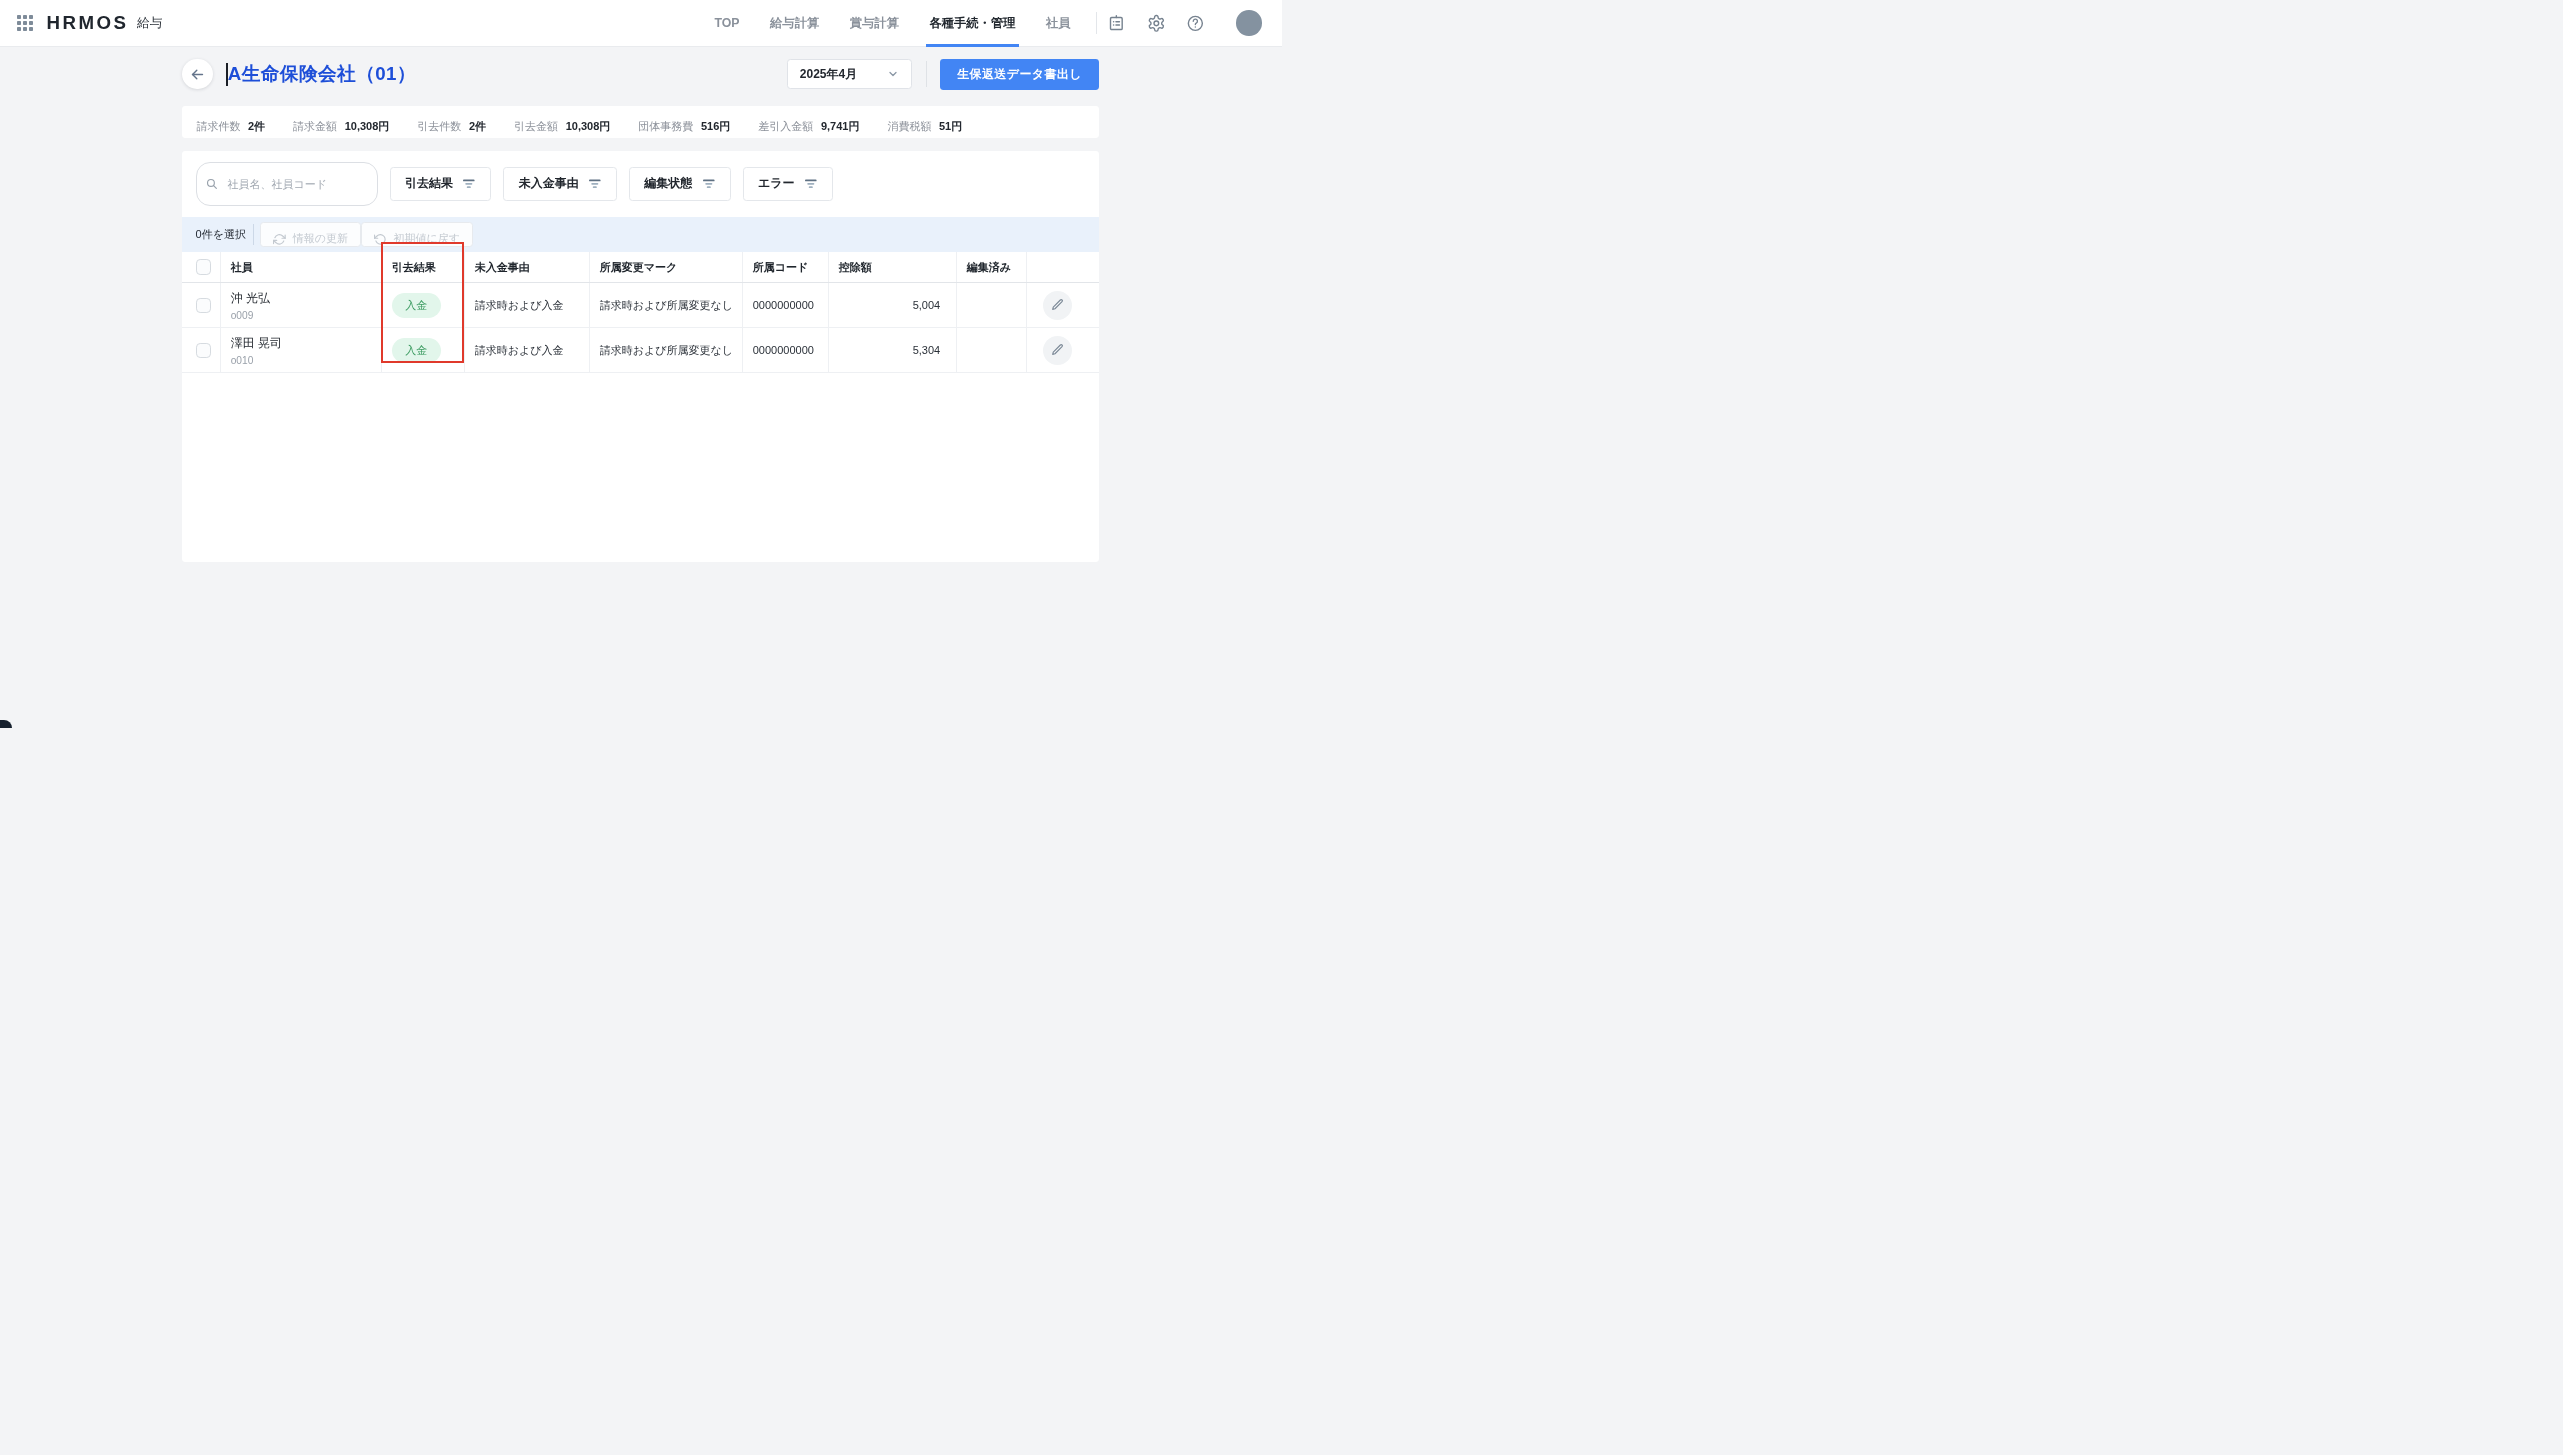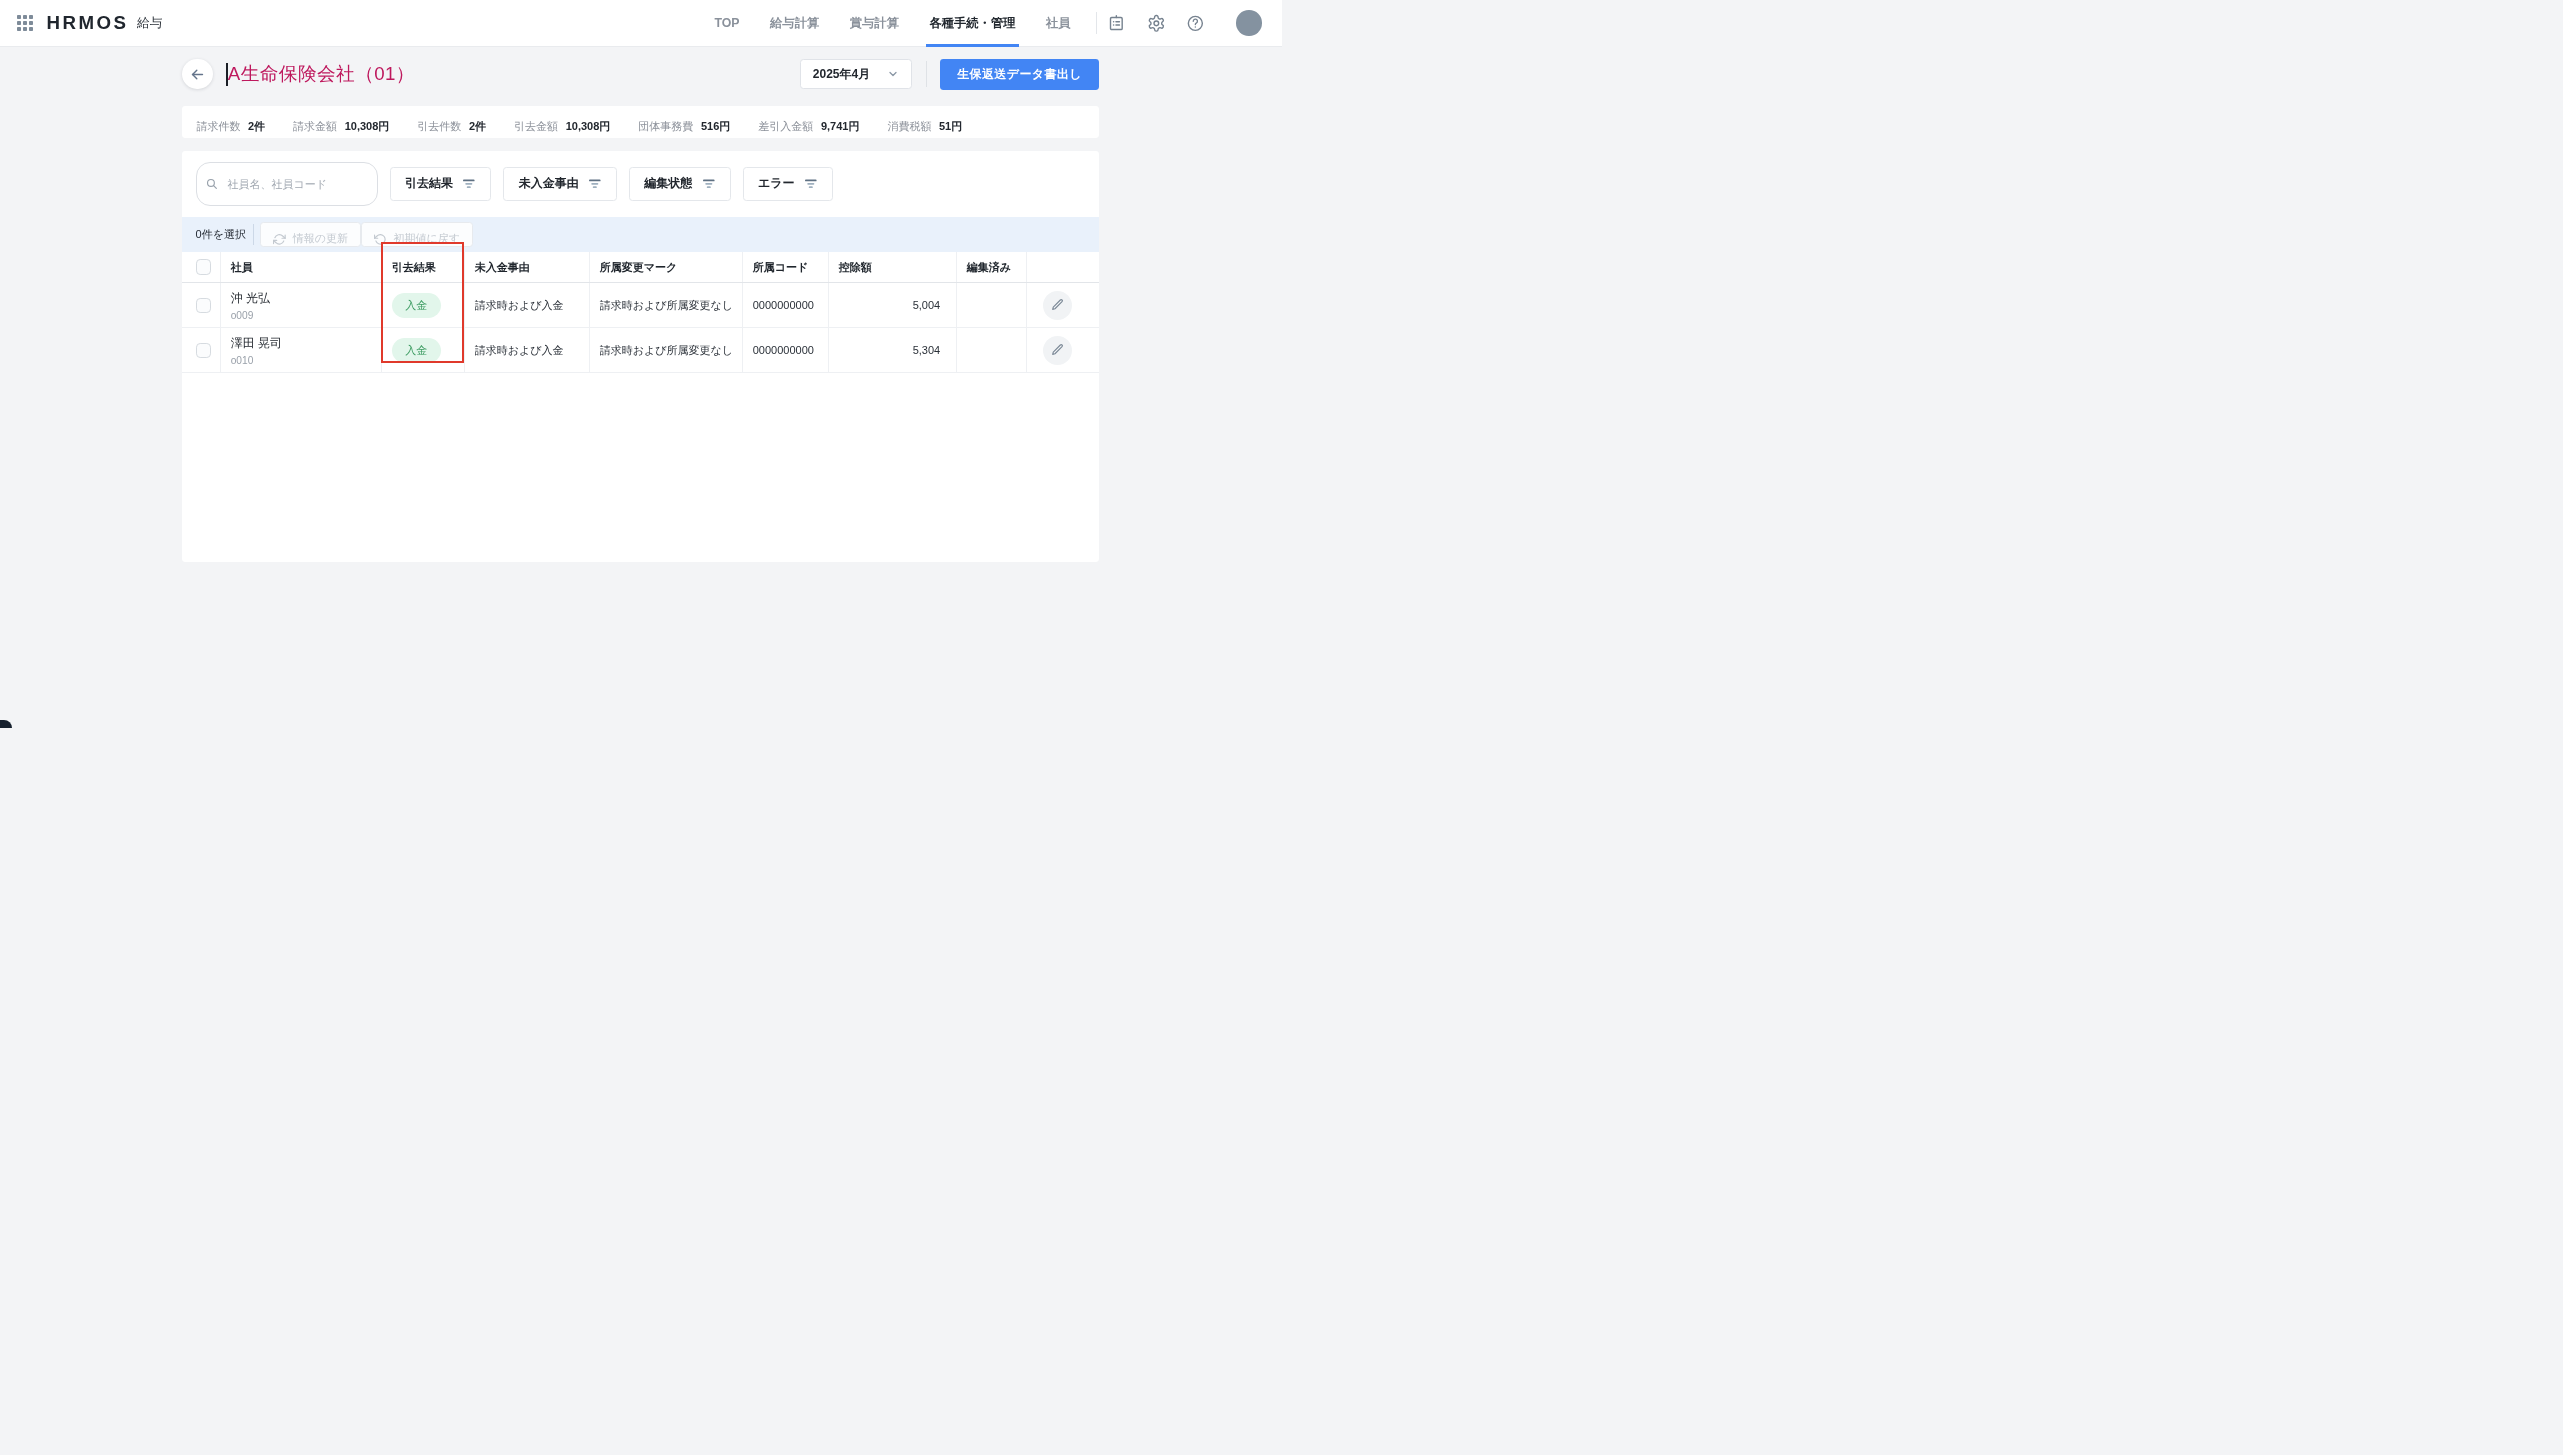--- a/index.html
+++ b/index.html
@@ -39,25 +39,25 @@
   
   .page { width:917px; margin-left:182px; }
 
   .title-row { display:flex; align-items:center; height:37px; margin-top:8.5px; }
   .back-btn {
     width:30.5px; height:30.5px; border-radius:50%; background:#fff; border:none;
     box-shadow:0 0.8px 3.4px rgba(25,35,50,.14); color:#64748b; cursor:pointer;
     display:flex; align-items:center; justify-content:center; flex:0 0 auto;
   }
   .caret { width:1.7px; height:23px; background:#1a1f26; margin-left:13.6px; }
-  .page-title { font-size:18.7px; font-weight:normal; color:#be185d; margin:0; letter-spacing:0.4px; }
+  .page-title { font-size:18.7px; font-weight:bold; color:#1d4ed8; margin:0; letter-spacing:0.4px; }
   .title-right { margin-left:auto; display:flex; align-items:center; }
   .month-select {
     height:30.5px; background:#fff; border:0.8px solid #e0e3e8; border-radius:3.4px;
-    display:flex; align-items:center; gap:17px; padding:0 12px;
+    display:flex; align-items:center; gap:30px; padding:0 12px;
     font-size:12px; font-weight:bold; color:#22272e; cursor:pointer; font-family:inherit;
   }
   .month-select .chev { color:#8a97a5; }
   .vdiv { width:0.8px; height:25.4px; background:#dfe2e6; margin:0 13.6px; }
   .export-btn {
     height:31px; padding:0 17px; background:#4285f4; color:#fff; font-size:12px; font-weight:bold;
     border:none; border-radius:3.4px; cursor:pointer; font-family:inherit; letter-spacing:0.4px;
   }
 
   

